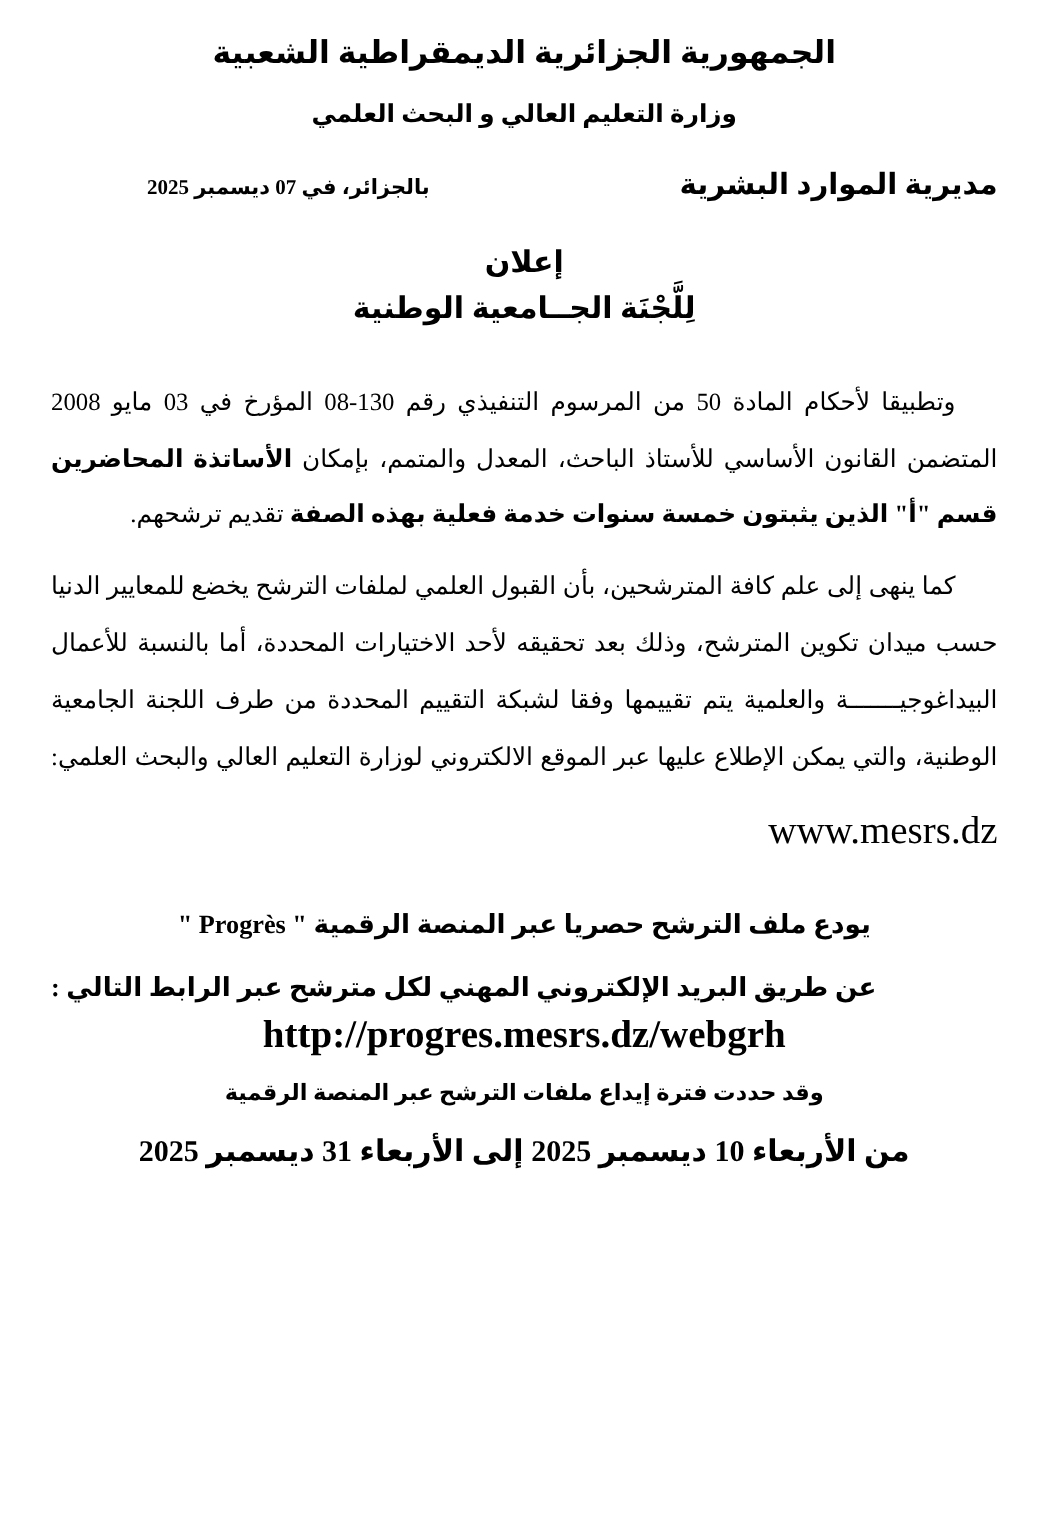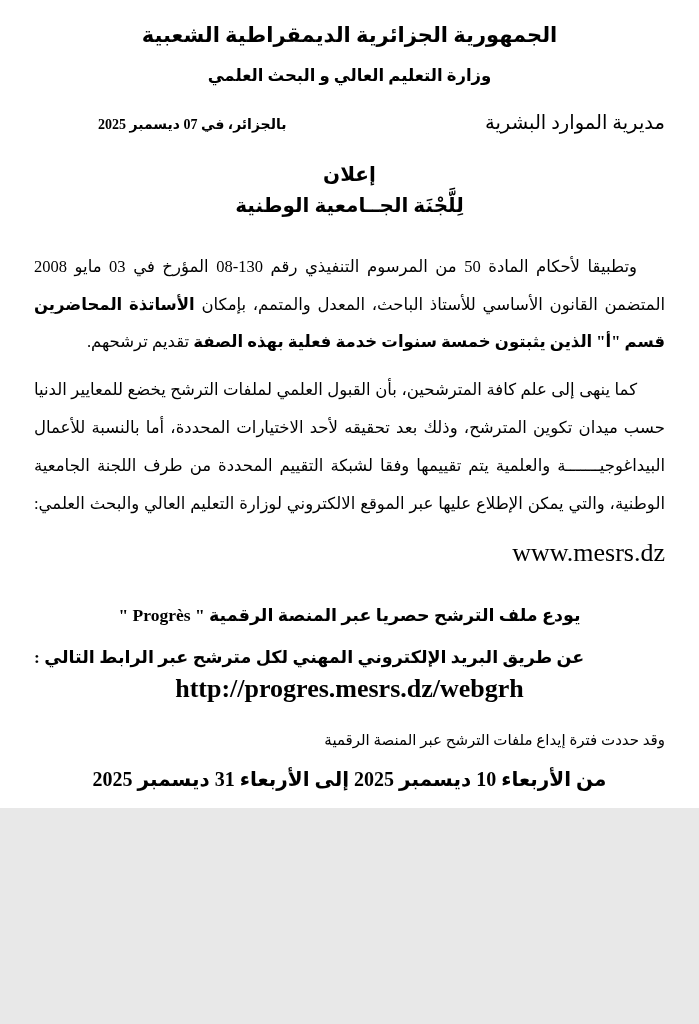--- a/index.html
+++ b/index.html
@@ -1,19 +1,19 @@
 <!DOCTYPE html>
 <html lang="ar"><head>
 <meta charset="utf-8">
 <style>
   html, body { margin: 0; padding: 0; background: #e8e8e8; }
   .page {
     position: relative;
     width: 699px;
-    height: 808px;
+    height: 1024px;
     margin: 0 auto;
     background: #ffffff;
     color: #000000;
     box-sizing: border-box;
     padding: 20px 34px 0 34px;
     direction: rtl;
     overflow: hidden;
     
     font-family: "Liberation Serif", "DejaVu Sans", serif;
   }
@@ -31,21 +31,21 @@
     margin-top: 12px;
     line-height: 1.4;
   }
   .meta-row {
     display: flex;
     justify-content: space-between;
     align-items: baseline;
     margin-top: 24px;
     padding-left: 64px;
   }
-  .directorate { font-size: 19.5px; font-weight: normal; }
+  .directorate { font-size: 19.5px; font-weight: bold; }
   .dateline    { font-size: 14px;   font-weight: bold; }
 
   .title-block { margin-top: 26px; text-align: center; font-weight: bold; }
   .title-line1 { font-size: 20px; line-height: 1.45; }
   .title-line2 { font-size: 20px; line-height: 1.45; margin-top: 11px; }
   .title-line3 { font-size: 20px; line-height: 1.45; margin-top: 2px; }
 
   .body-block { margin-top: 28px; font-size: 16.5px; }
   .body-block p {
     margin: 0 0 10px 0;
@@ -68,22 +68,22 @@
     text-align: left; font-weight: bold; font-size: 17.5px;
     margin-top: 14px; line-height: 1.6;
   }
   .submission-url {
     text-align: center; font-weight: bold; font-size: 26px;
     font-family: "Liberation Serif", serif;
     direction: ltr;
     margin-top: 0; line-height: 1.4;
   }
   .period-intro {
-    font-weight: normal; font-size: 15px;
-    margin-top: 22px; line-height: 1.5;
+    text-align: center; font-weight: bold; font-size: 15px;
+    margin-top: 10px; line-height: 1.5;
   }
   .period-dates {
     text-align: center; font-weight: bold; font-size: 20px;
     margin-top: 12px; line-height: 1.5;
   }
 </style>
 </head>
 <body>
 
 <div class="page">

